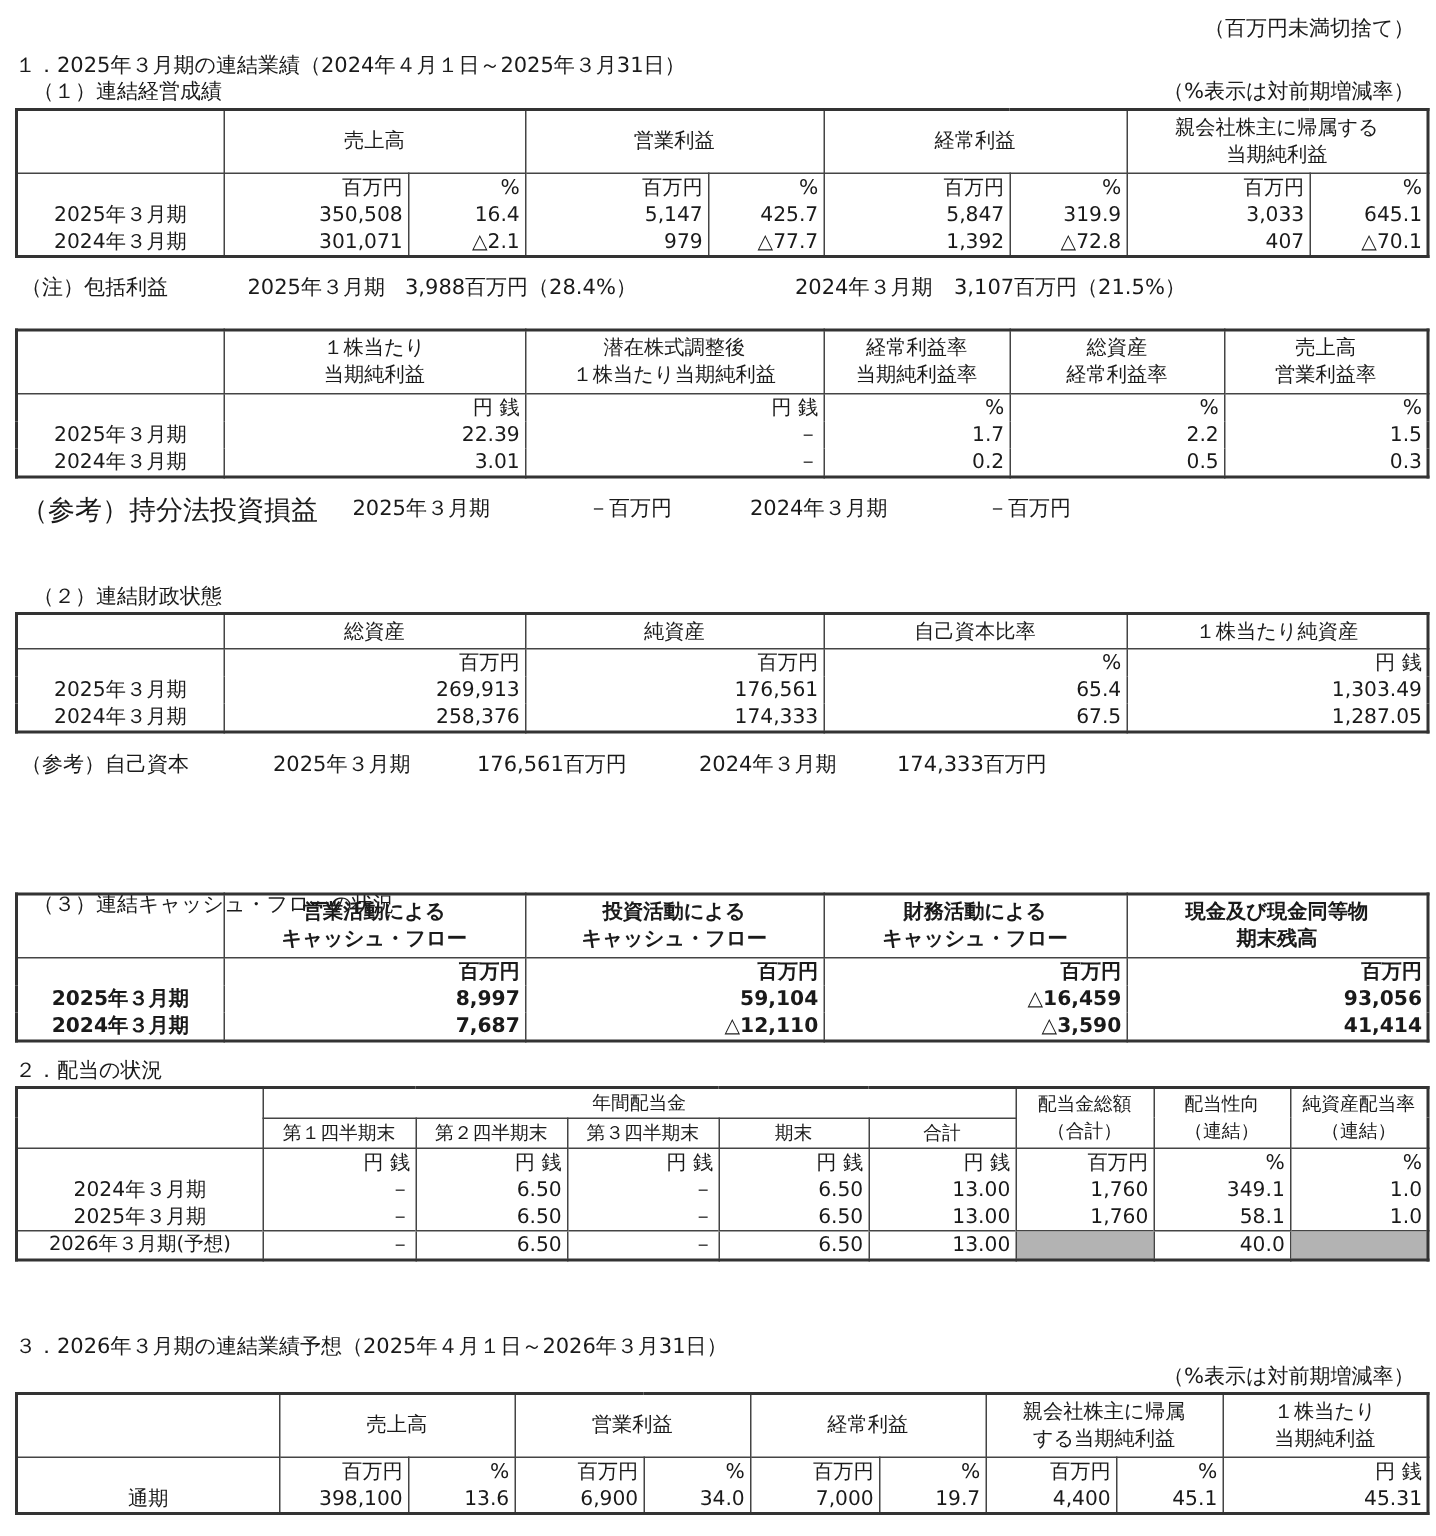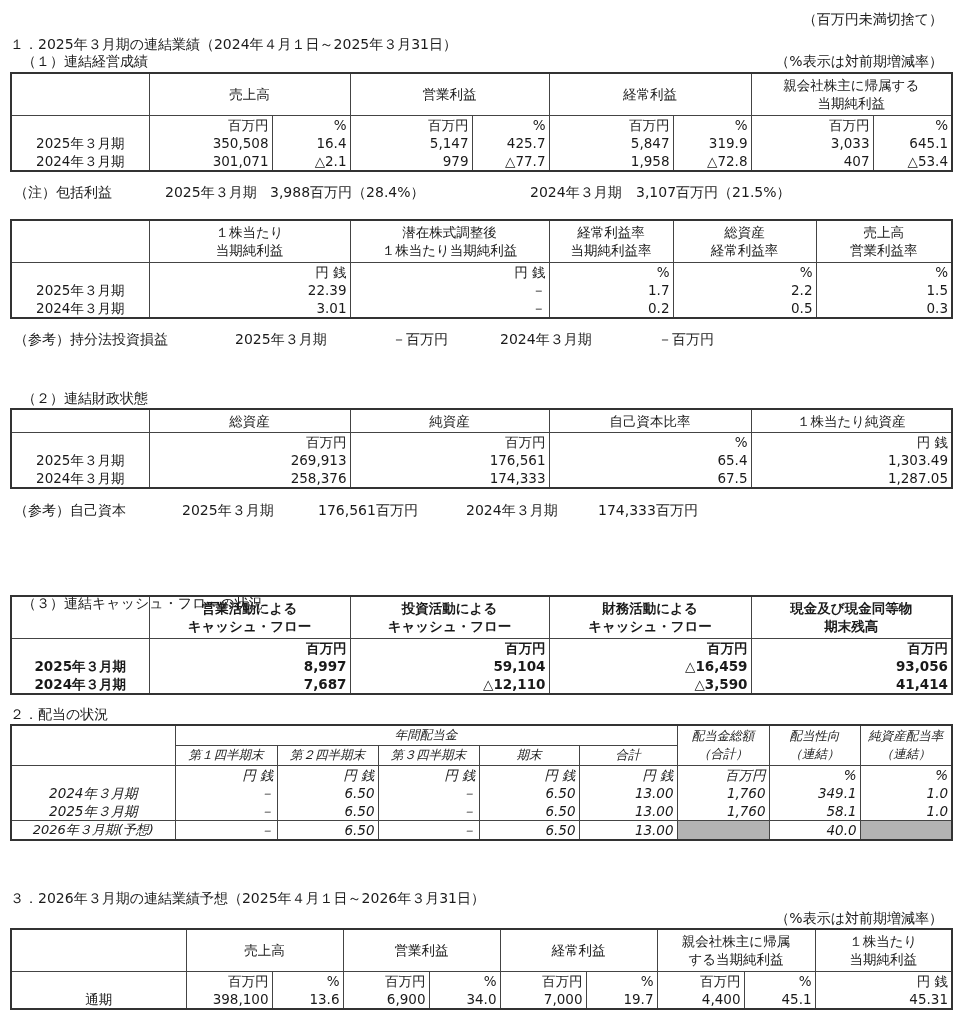--- a/index.html
+++ b/index.html
@@ -78,24 +78,24 @@
     <td class="num">319.9</td>
     <td class="num">3,033</td>
     <td class="num">645.1</td>
   </tr>
   <tr>
     <td class="lbl">2024年３月期</td>
     <td class="num">301,071</td>
     <td class="num">△2.1</td>
     <td class="num">979</td>
     <td class="num">△77.7</td>
-    <td class="num">1,958</td>
+    <td class="num">1,392</td>
     <td class="num">△72.8</td>
     <td class="num">407</td>
-    <td class="num">△53.4</td>
+    <td class="num">△70.1</td>
   </tr>
 </tbody>
   </table>
 
 <div class="abs" style="left:14px; top:184px; font-size:14px;">（注）包括利益</div>
 <div class="abs" style="left:165px; top:184px; font-size:14px;">2025年３月期</div>
 <div class="abs" style="left:270px; top:184px; font-size:14px;">3,988百万円（28.4%）</div>
 <div class="abs" style="left:530px; top:184px; font-size:14px;">2024年３月期</div>
 <div class="abs" style="left:636px; top:184px; font-size:14px;">3,107百万円（21.5%）</div>
 
@@ -152,21 +152,21 @@
     <td class="lbl">2024年３月期</td>
     <td class="num">3.01</td>
     <td class="num">－</td>
     <td class="num">0.2</td>
     <td class="num">0.5</td>
     <td class="num">0.3</td>
   </tr>
 </tbody>
   </table>
 
-<div class="abs" style="left:14px; top:331px; font-size:14px;">（参考）持分法投資損益</div>
+<div class="abs" style="left:14px; top:331px; font-size:18px;">（参考）持分法投資損益</div>
 <div class="abs" style="left:235px; top:331px; font-size:14px;">2025年３月期</div>
 <div class="abs" style="left:392px; top:331px; font-size:14px;">－百万円</div>
 <div class="abs" style="left:500px; top:331px; font-size:14px;">2024年３月期</div>
 <div class="abs" style="left:658px; top:331px; font-size:14px;">－百万円</div>
 
 <div class="abs" style="left:22px; top:390px; font-size:14px;text-align:center;">（２）連結財政状態</div>
 <table class="t" style="left:10px; top:408px; width:941px;">
   <colgroup>
     <col style="width:138px">
       <col style="width:201px">
@@ -259,21 +259,21 @@
     <td class="lbl">2024年３月期</td>
     <td class="num">7,687</td>
     <td class="num">△12,110</td>
     <td class="num">△3,590</td>
     <td class="num">41,414</td>
   </tr>
 </tbody>
   </table>
 
 <div class="abs" style="left:10px; top:706px; font-size:14px;">２．配当の状況</div>
-<table class="t" style="left:10px; top:724px; width:941px;font-style:italic;">
+<table class="t" style="left:10px; top:724px; width:941px;">
   <colgroup>
     <col style="width:164px">
       <col style="width:102px">
       <col style="width:101px">
     <col style="width:101px">
       <col style="width:100px">
       <col style="width:98px">
     <col style="width:92px">
       <col style="width:91px">
       <col style="width:92px">

